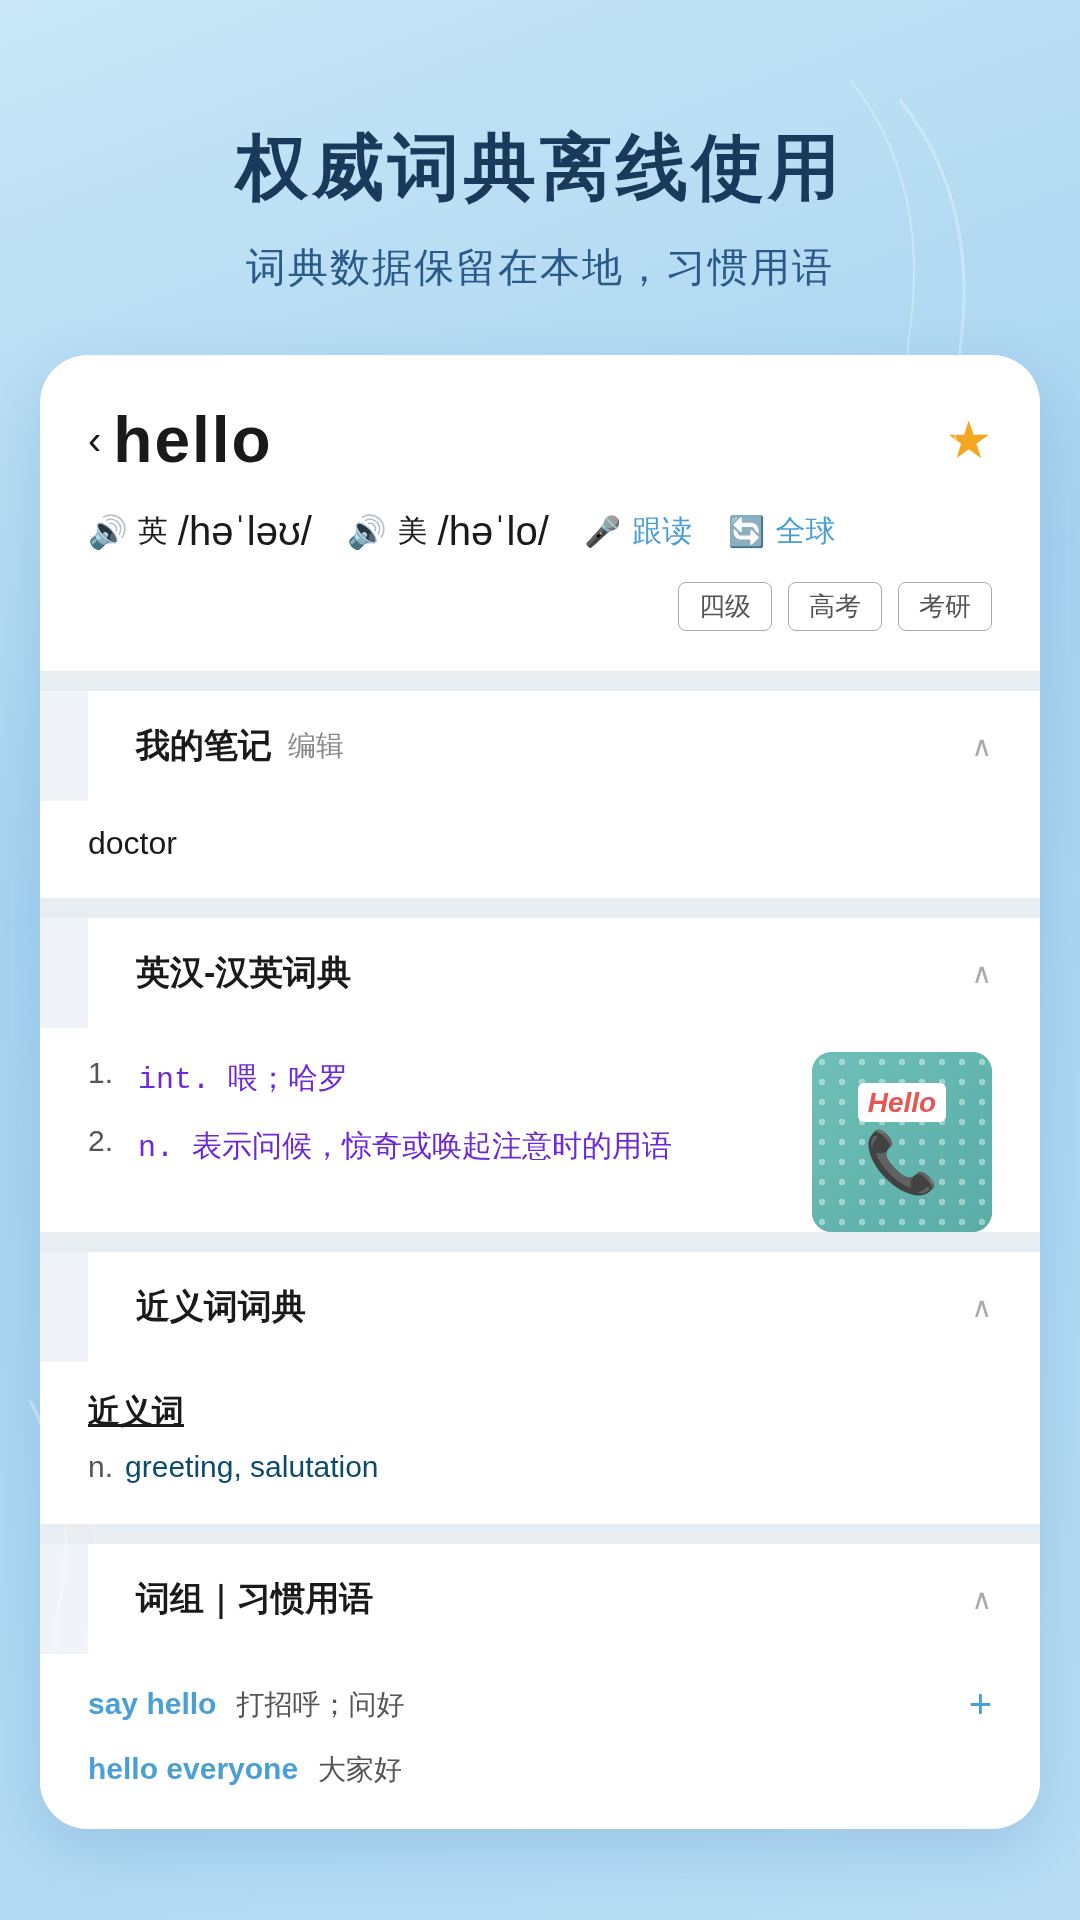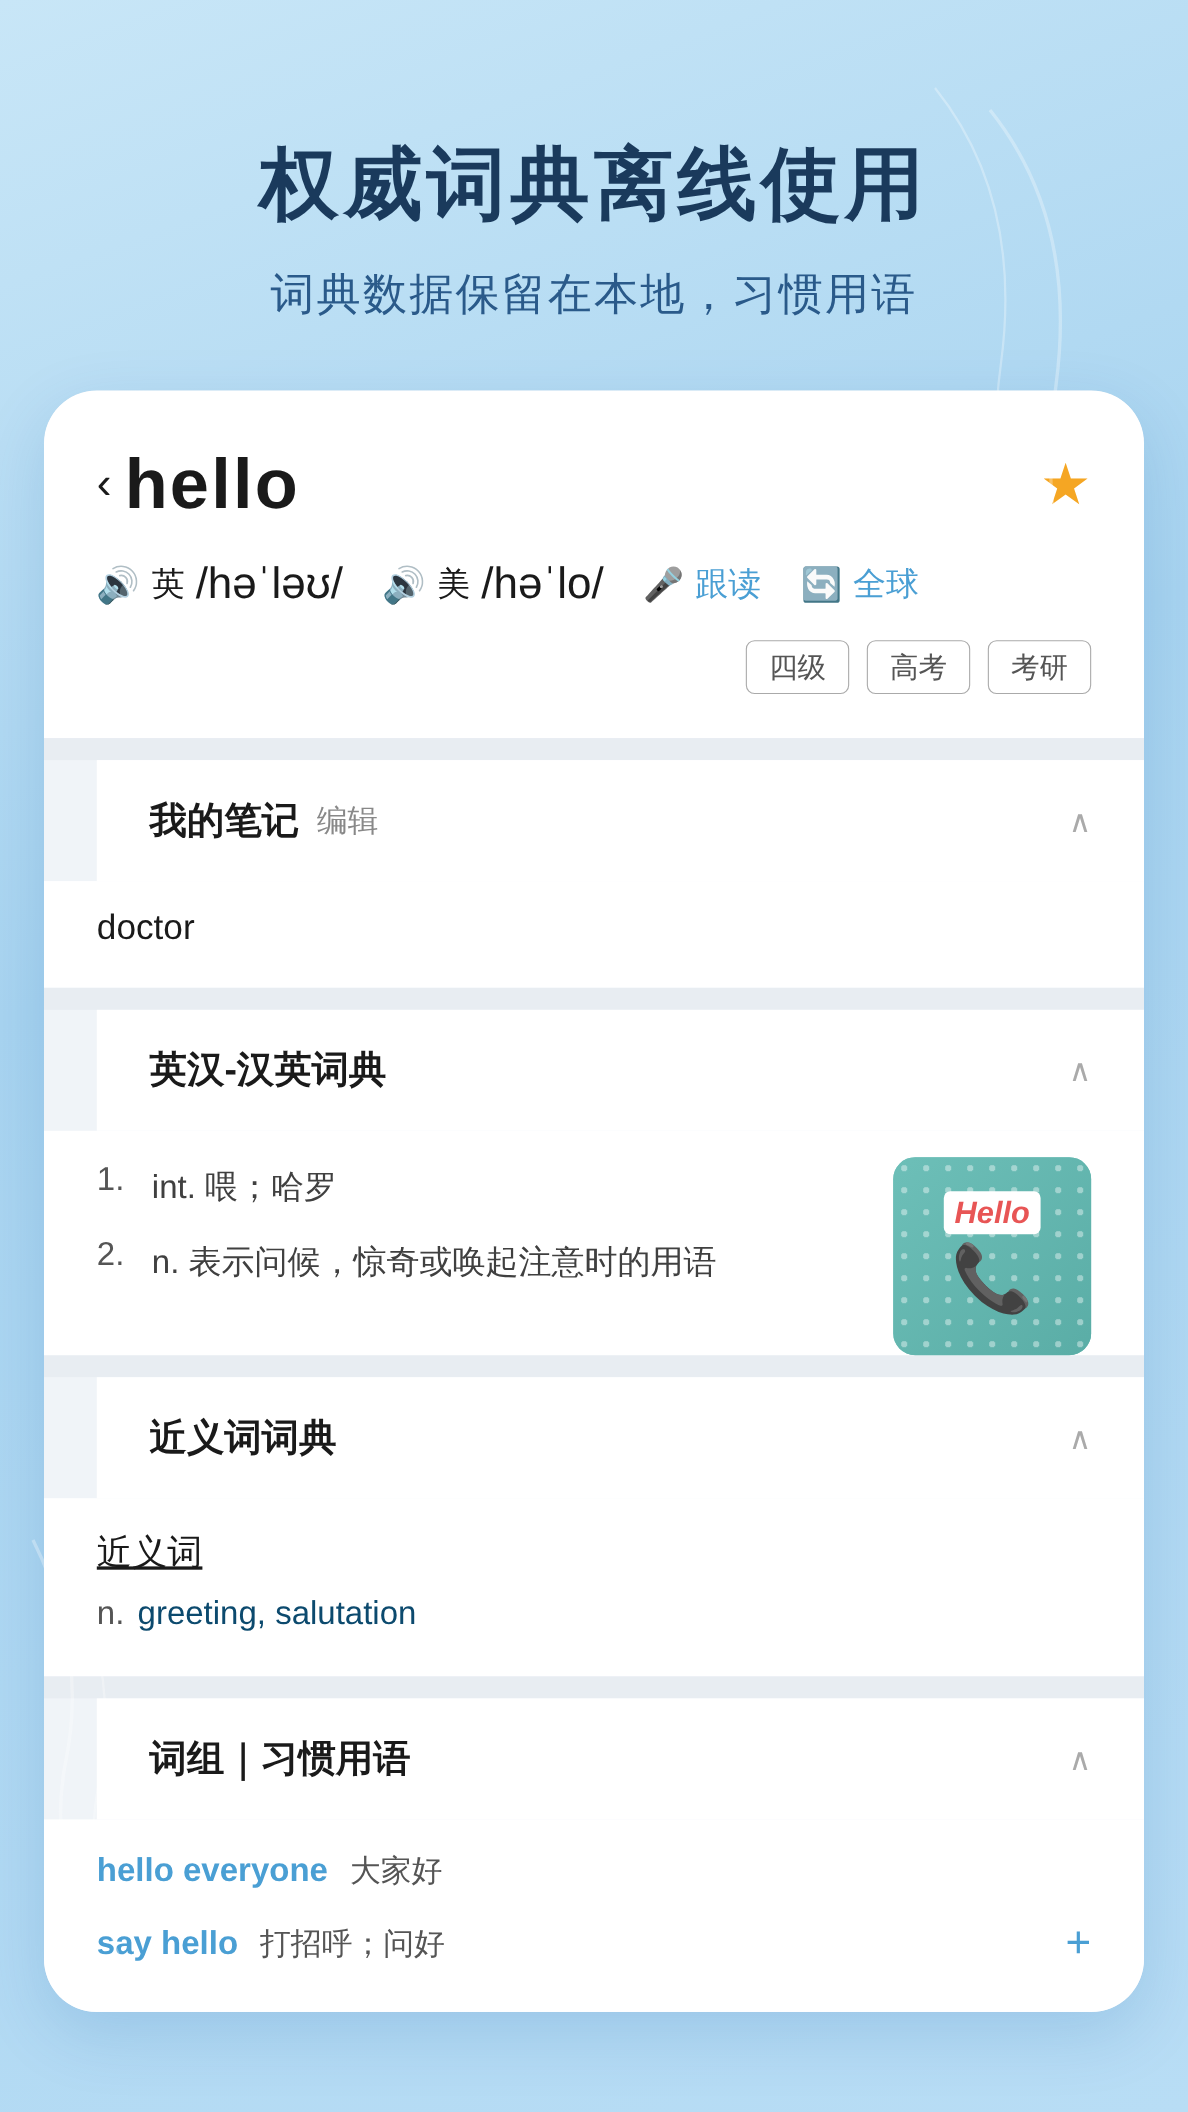--- a/index.html
+++ b/index.html
@@ -242,32 +242,33 @@
       margin-bottom: 20px;
       padding-right: 210px;
     }
     .entry-num {
       font-size: 30px;
       color: #555;
       min-width: 50px;
     }
     .entry-text {
       font-size: 30px;
-      color: #404040;
+      color: #6d28d9;
       line-height: 1.6;
+      font-family: Liberation Mono, monospace;
     }
 
     
     .synonym-content {
       background: #ffffff;
       padding: 28px 48px 40px;
     }
     .synonym-label {
       font-size: 32px;
-      font-weight: 400;
+      font-weight: 700;
       color: #1a1a1a;
       text-decoration: underline;
       margin-bottom: 16px;
     }
     .synonym-row {
       display: flex;
       align-items: center;
       gap: 12px;
     }
     .synonym-pos {
@@ -425,26 +426,26 @@
 
   <div class="section-divider"></div>
 
   <div class="section-header">
     <span class="section-title">词组｜习惯用语</span>
     <span class="section-chevron">∧</span>
   </div>
   <div class="phrases-content">
     <div class="phrase-row">
       <div class="phrase-left">
+        <span class="phrase-en">say hello</span>
+        <span class="phrase-zh">打招呼；问好</span>
+      </div>
+      <span class="phrase-add">+</span>
+    </div>
+    <div class="phrase-row">
+      <div class="phrase-left">
         <span class="phrase-en">hello everyone</span>
         <span class="phrase-zh">大家好</span>
       </div>
     </div>
-    <div class="phrase-row">
-      <div class="phrase-left">
-        <span class="phrase-en">say hello</span>
-        <span class="phrase-zh">打招呼；问好</span>
-      </div>
-      <span class="phrase-add">+</span>
-    </div>
   </div>
 
 </div>
 
 </body></html>

